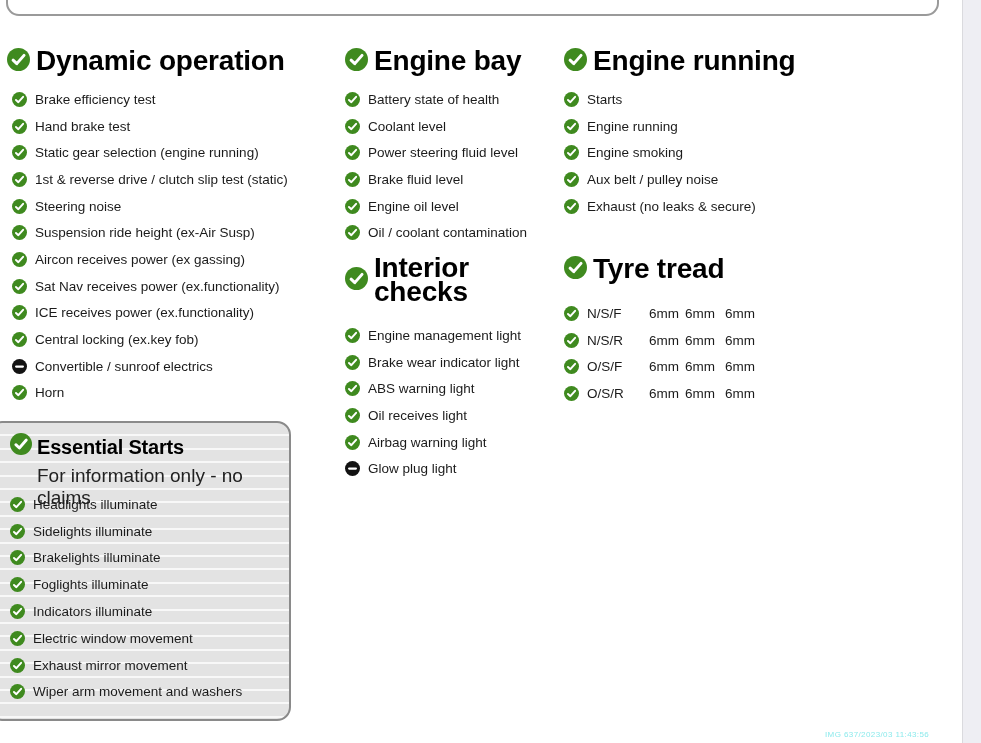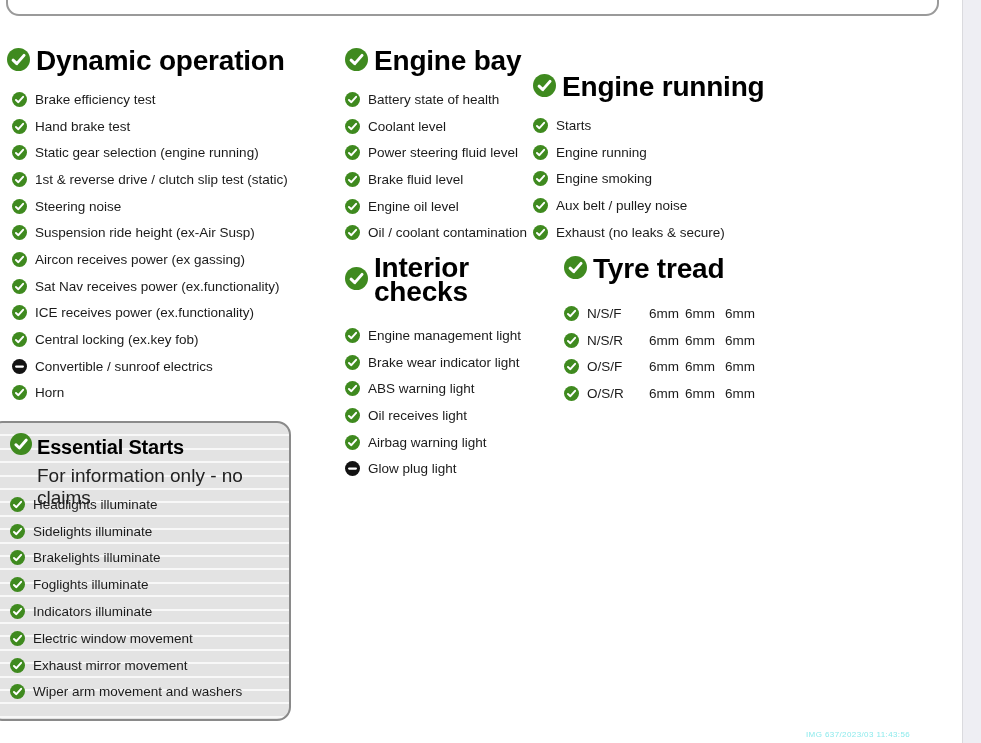--- a/index.html
+++ b/index.html
@@ -15,21 +15,21 @@
     background:#ffffff;border:2px solid #9a9a9a;border-radius:13px;
   }
   
   .edge-strip{
     position:absolute;right:0;top:0;width:18px;height:743px;
     background:#eeeef3;border-left:1px solid #dadade;
   }
   section{position:absolute;}
   .sec-dynamic{left:7px;top:48px;width:330px;}
   .sec-engine-bay{left:345px;top:48px;width:218px;}
-  .sec-engine-running{left:533px;top:48px;width:240px;margin-top:26px;}
+  .sec-engine-running{left:564px;top:48px;width:240px;}
   .sec-interior{left:345px;top:256px;width:218px;}
   .sec-tyre{left:564px;top:256px;width:240px;}
   h2{
     display:flex;align-items:center;margin:0;
     font-size:28px;line-height:24px;font-weight:bold;color:#000;
     letter-spacing:-0.2px;
   }
   h2 .icon-svg{width:23px;height:23px;margin-right:6px;flex:none;}
   ul.checklist{list-style:none;margin:12px 0 0 0;padding:0;}
   .sec-interior ul.checklist,.sec-tyre ul.checklist{margin-top:18px;}
@@ -49,21 +49,21 @@
     background:repeating-linear-gradient(180deg,
       #e3e3e3 0px,#e3e3e3 11.4px,#f8f8f8 11.4px,#f8f8f8 13.4px);
     padding:10px 0 0 20px;overflow:hidden;
   }
   .essential-box h2{font-size:20px;}
   .essential-box h2 .icon-svg{width:22px;height:22px;margin-right:5px;}
   .essential-note{font-size:19px;color:#222;margin:5px 0 1px 27px;height:19px;}
   .essential-box ul.checklist{margin-top:1px;}
   .essential-box li.check-item{height:26.8px;align-items:flex-end;}
   .watermark{
-    position:absolute;left:806px;top:730px;
+    position:absolute;left:825px;top:730px;
     font-size:8px;line-height:10px;color:#8deaec;
     letter-spacing:0.4px;filter:blur(0.4px);white-space:nowrap;
   }
 </style>
 </head>
 <body>
 
 <div class="top-box"></div>
 <div class="edge-strip"></div>
 

